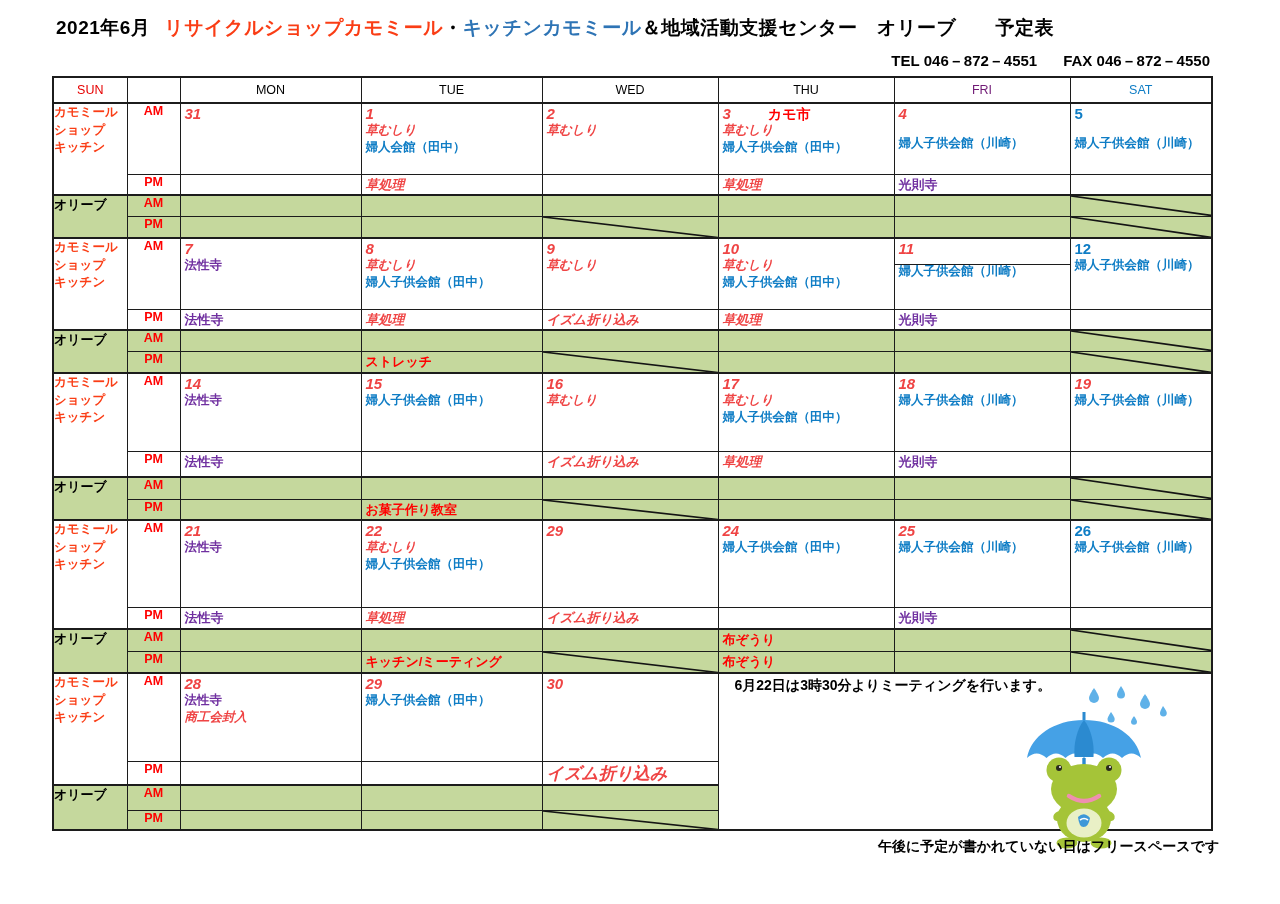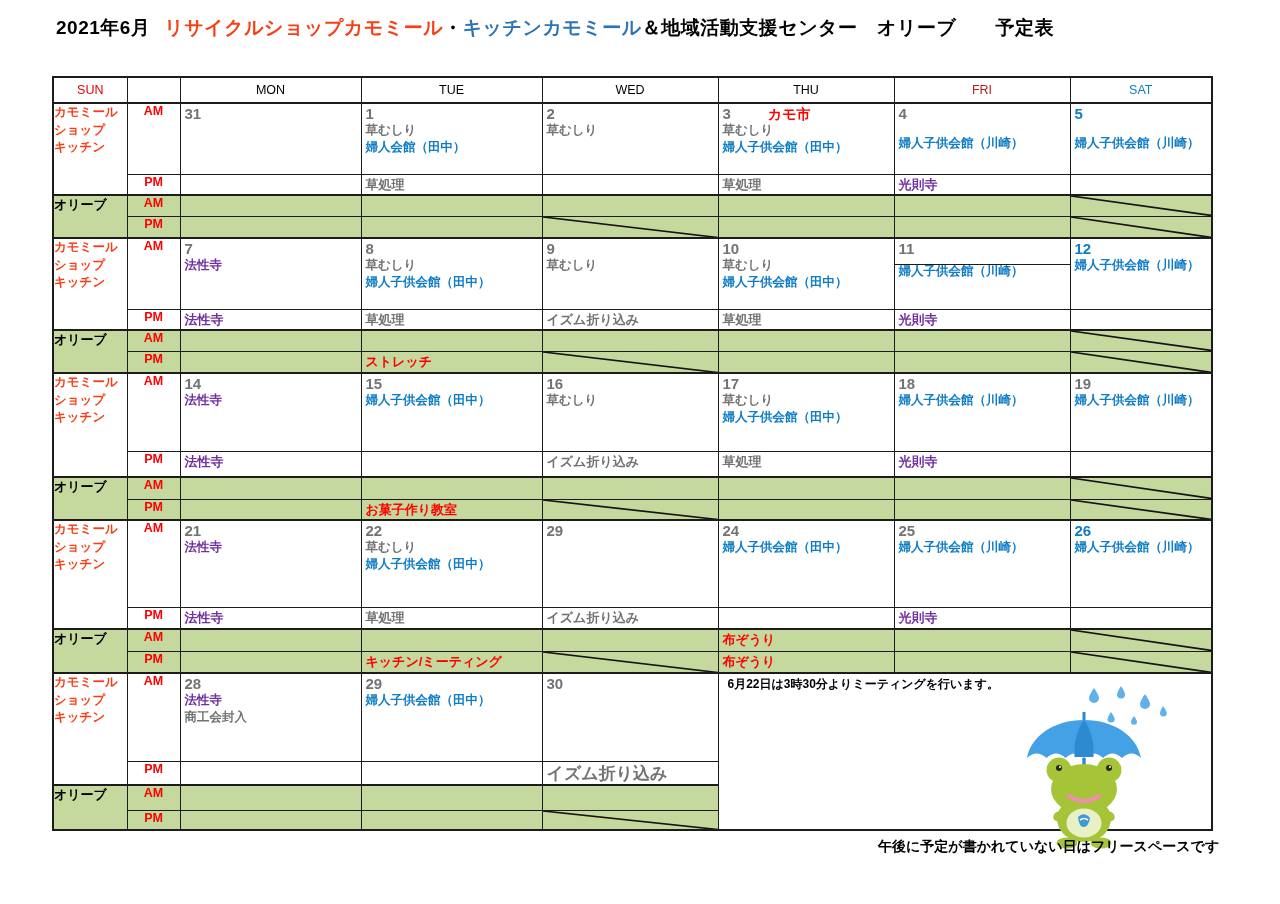--- a/index.html
+++ b/index.html
@@ -21,58 +21,61 @@
   tr.olive-top td{border-top-width:2px;}
   td.green{background:#c5d89d;}
   td.slot{vertical-align:middle;text-align:center;font-size:12.5px;font-weight:bold;color:#ff0000;margin-left:28px;}
   td.shoplabel{vertical-align:middle;font-size:12.5px;font-weight:bold;color:#fa3d15;line-height:1.4;padding-left:4px;}
   td.olivelabel{vertical-align:middle;font-size:13px;font-weight:bold;color:#000;padding-left:3px;}
   .dn{font-size:15px;font-weight:bold;color:#000;padding:1px 0 0 4px;line-height:1.15;white-space:nowrap;}
   .dn .tag{color:#ff0000;margin-left:37px;font-size:14px;}
   .ev{font-size:12.5px;font-weight:bold;padding-left:4px;line-height:1.34;white-space:nowrap;}
   .pmtext{font-size:13px;font-weight:bold;padding:2px 0 0 4px;line-height:1.2;white-space:nowrap;}
   .pmtext.big{font-size:17px;}
-  .c-black{color:#737373;} .c-blue{color:#0f7dc5;} .c-purple{color:#7030a0;} .c-red{color:#ff0000;}
+  .c-black{color:#ef4444;font-style:italic;} .c-blue{color:#0f7dc5;} .c-purple{color:#7030a0;} .c-red{color:#ff0000;}
   .hl{position:absolute;left:-1px;right:-1px;top:25px;border-top:1px solid #1c1c1c;}
   svg.dg{position:absolute;left:0;top:0;width:100%;height:100%;display:block;pointer-events:none;}
   td.notebox{background:#fff;vertical-align:top;}
-  .notetext{font-size:12px;font-weight:bold;color:#000;padding:3px 9px;line-height:1.25;}
+  .notetext{font-size:14px;font-weight:bold;color:#000;padding:3px 16px;line-height:1.25;}
   .frogwrap{position:absolute;right:42px;top:12px;width:170px;height:170px;}
   .caption{position:absolute;left:862px;top:838px;font-size:14px;font-weight:bold;color:#000;white-space:nowrap;}
 </style>
 </head>
 <body>
 
 <div class="page">
 
   <div class="title">
     <span>2021年6月</span><span class="gap"></span><span class="red">リサイクルショップカモミール</span><span>・</span><span class="blue">キッチンカモミール</span><span>＆地域活動支援センター　オリーブ　　予定表</span>
   </div>
 
+  <div class="contact">
+    <span>TEL</span>&nbsp;<span>046－872－4551</span><span class="sep"></span><span>FAX</span>&nbsp;<span>046－872－4550</span>
+  </div>
 
   <table class="cal">
     <colgroup>
         <col style="width: 74px;">
         <col style="width: 53px;">
         <col style="width: 181px;">
         <col style="width: 181px;">
         <col style="width: 176px;">
         <col style="width: 176px;">
         <col style="width: 176px;">
         <col style="width: 142px;">
       </colgroup>
     <thead>
         <tr style="height: 26px;">
           <th style="color: rgb(230, 0, 0);">SUN</th>
           <th></th>
           <th style="color: rgb(0, 0, 0); margin-left: 30px;">MON</th>
           <th style="color: rgb(0, 0, 0);">TUE</th>
           <th style="color: rgb(0, 0, 0);">WED</th>
           <th style="color: rgb(0, 0, 0);">THU</th>
-          <th style="color: #b91c1c;">FRI</th>
+          <th style="color: #701a75;">FRI</th>
           <th style="color: rgb(15, 125, 197);">SAT</th>
         </tr>
       </thead>
     <tbody>
         <tr class="wk-top" style="height: 71px;">
           <td class="shoplabel" rowspan="2">
             <div>カモミール</div>
             <div>ショップ</div>
             <div>キッチン</div>
           </td>

